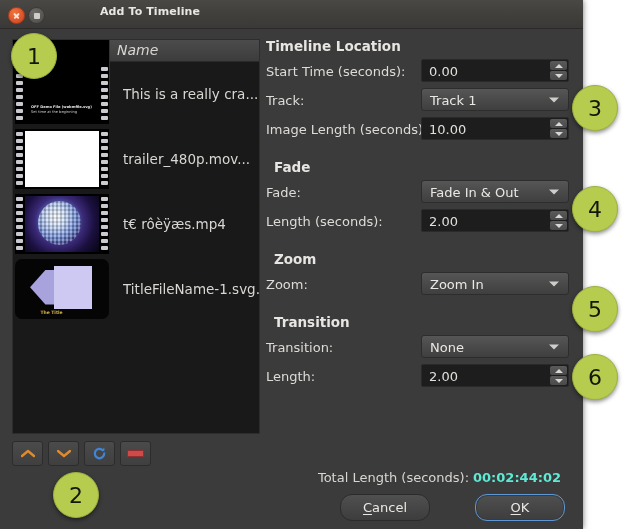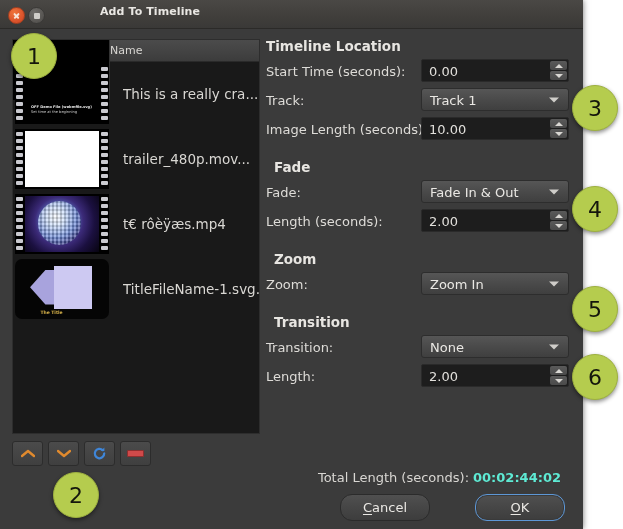--- a/index.html
+++ b/index.html
@@ -68,23 +68,24 @@
     border: 1px solid #2d2d2d;
   }
   .list-header {
     position: absolute; left: 0; top: 0; width: 100%; height: 21px;
     background: linear-gradient(to bottom, #4b4b4b 0%, #444444 50%, #3c3c3c 100%);
     border-bottom: 1px solid #2a2a2a;
     display: flex;
   }
   .col-head {
     height: 21px; line-height: 21px;
-    font-size: 11px; color: #d8d6d2;
-    box-sizing: border-box;
+    font-size: 14px; color: #d8d6d2;
+    padding-left: 7px; box-sizing: border-box;
     border-right: 1px solid #333;
+    font-style: italic;
   }
   .col-head.thumb { width: 97px; }
   .col-head.name  { flex: 1; border-right: none; }
 
   .rows { position: absolute; left: 0; top: 21px; right: 0; bottom: 0; overflow: hidden; }
   .row {
     display: flex; align-items: center;
     height: 65px; padding-left: 2px;
   }
 

